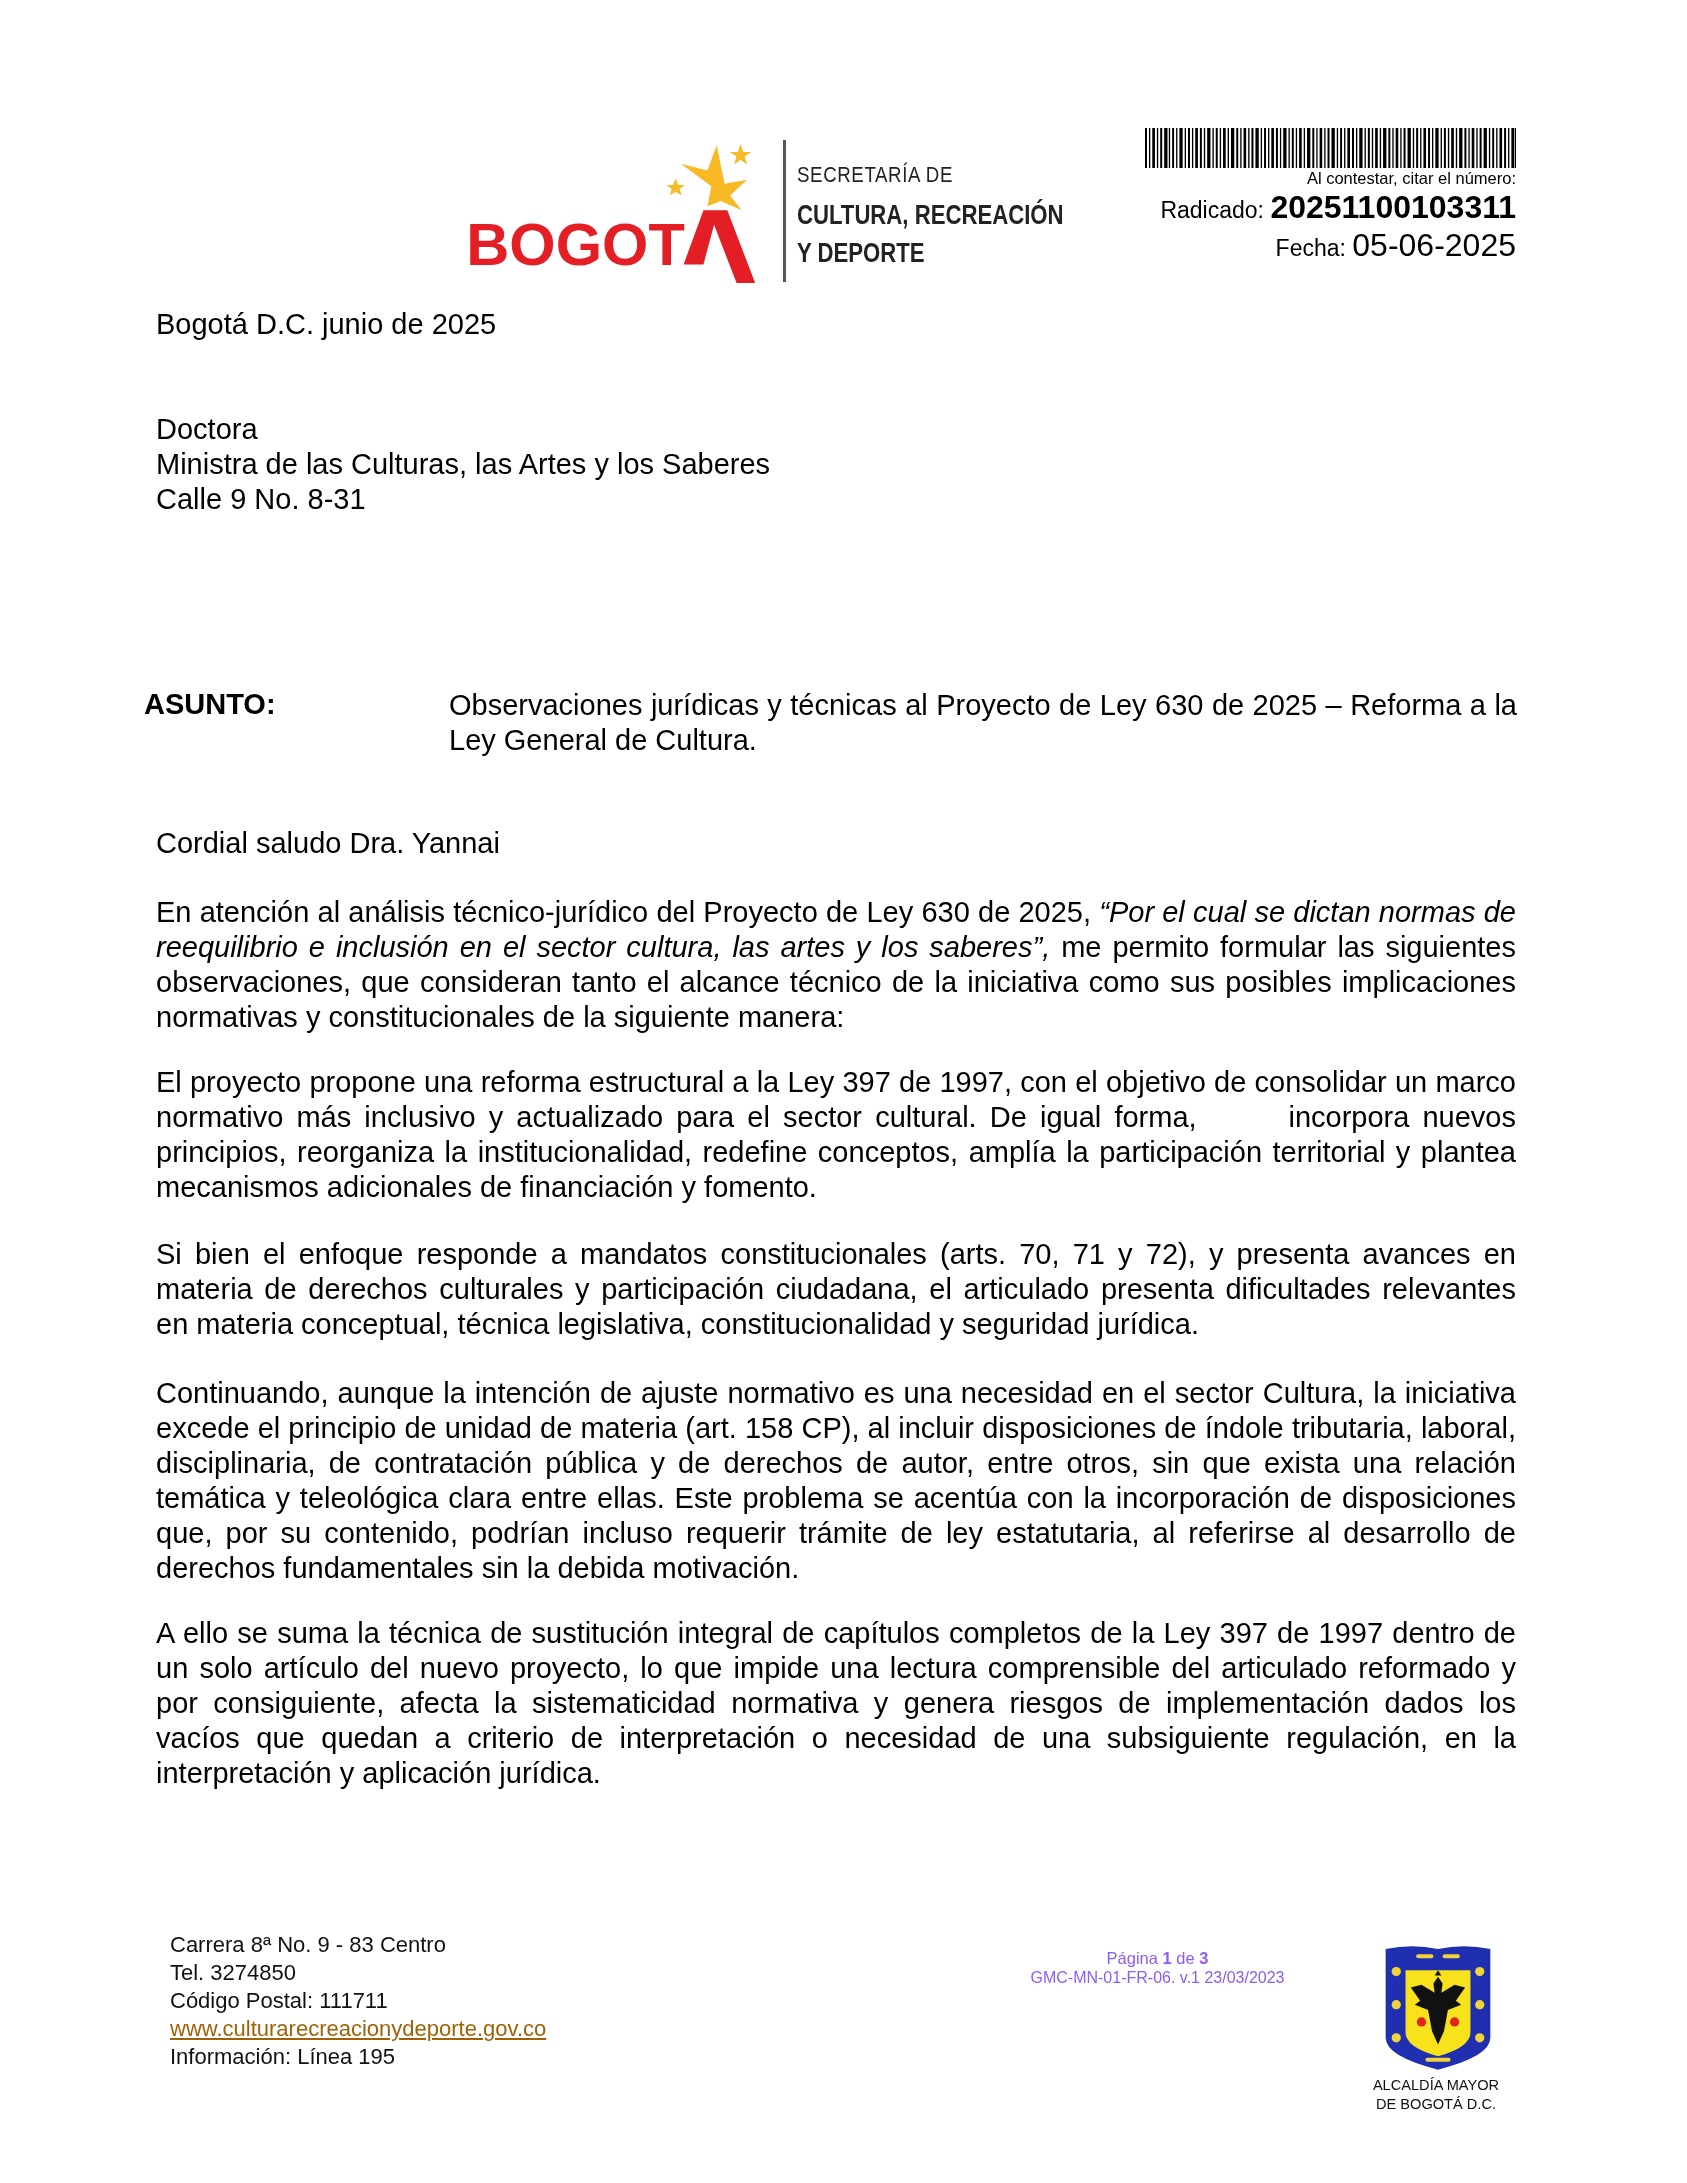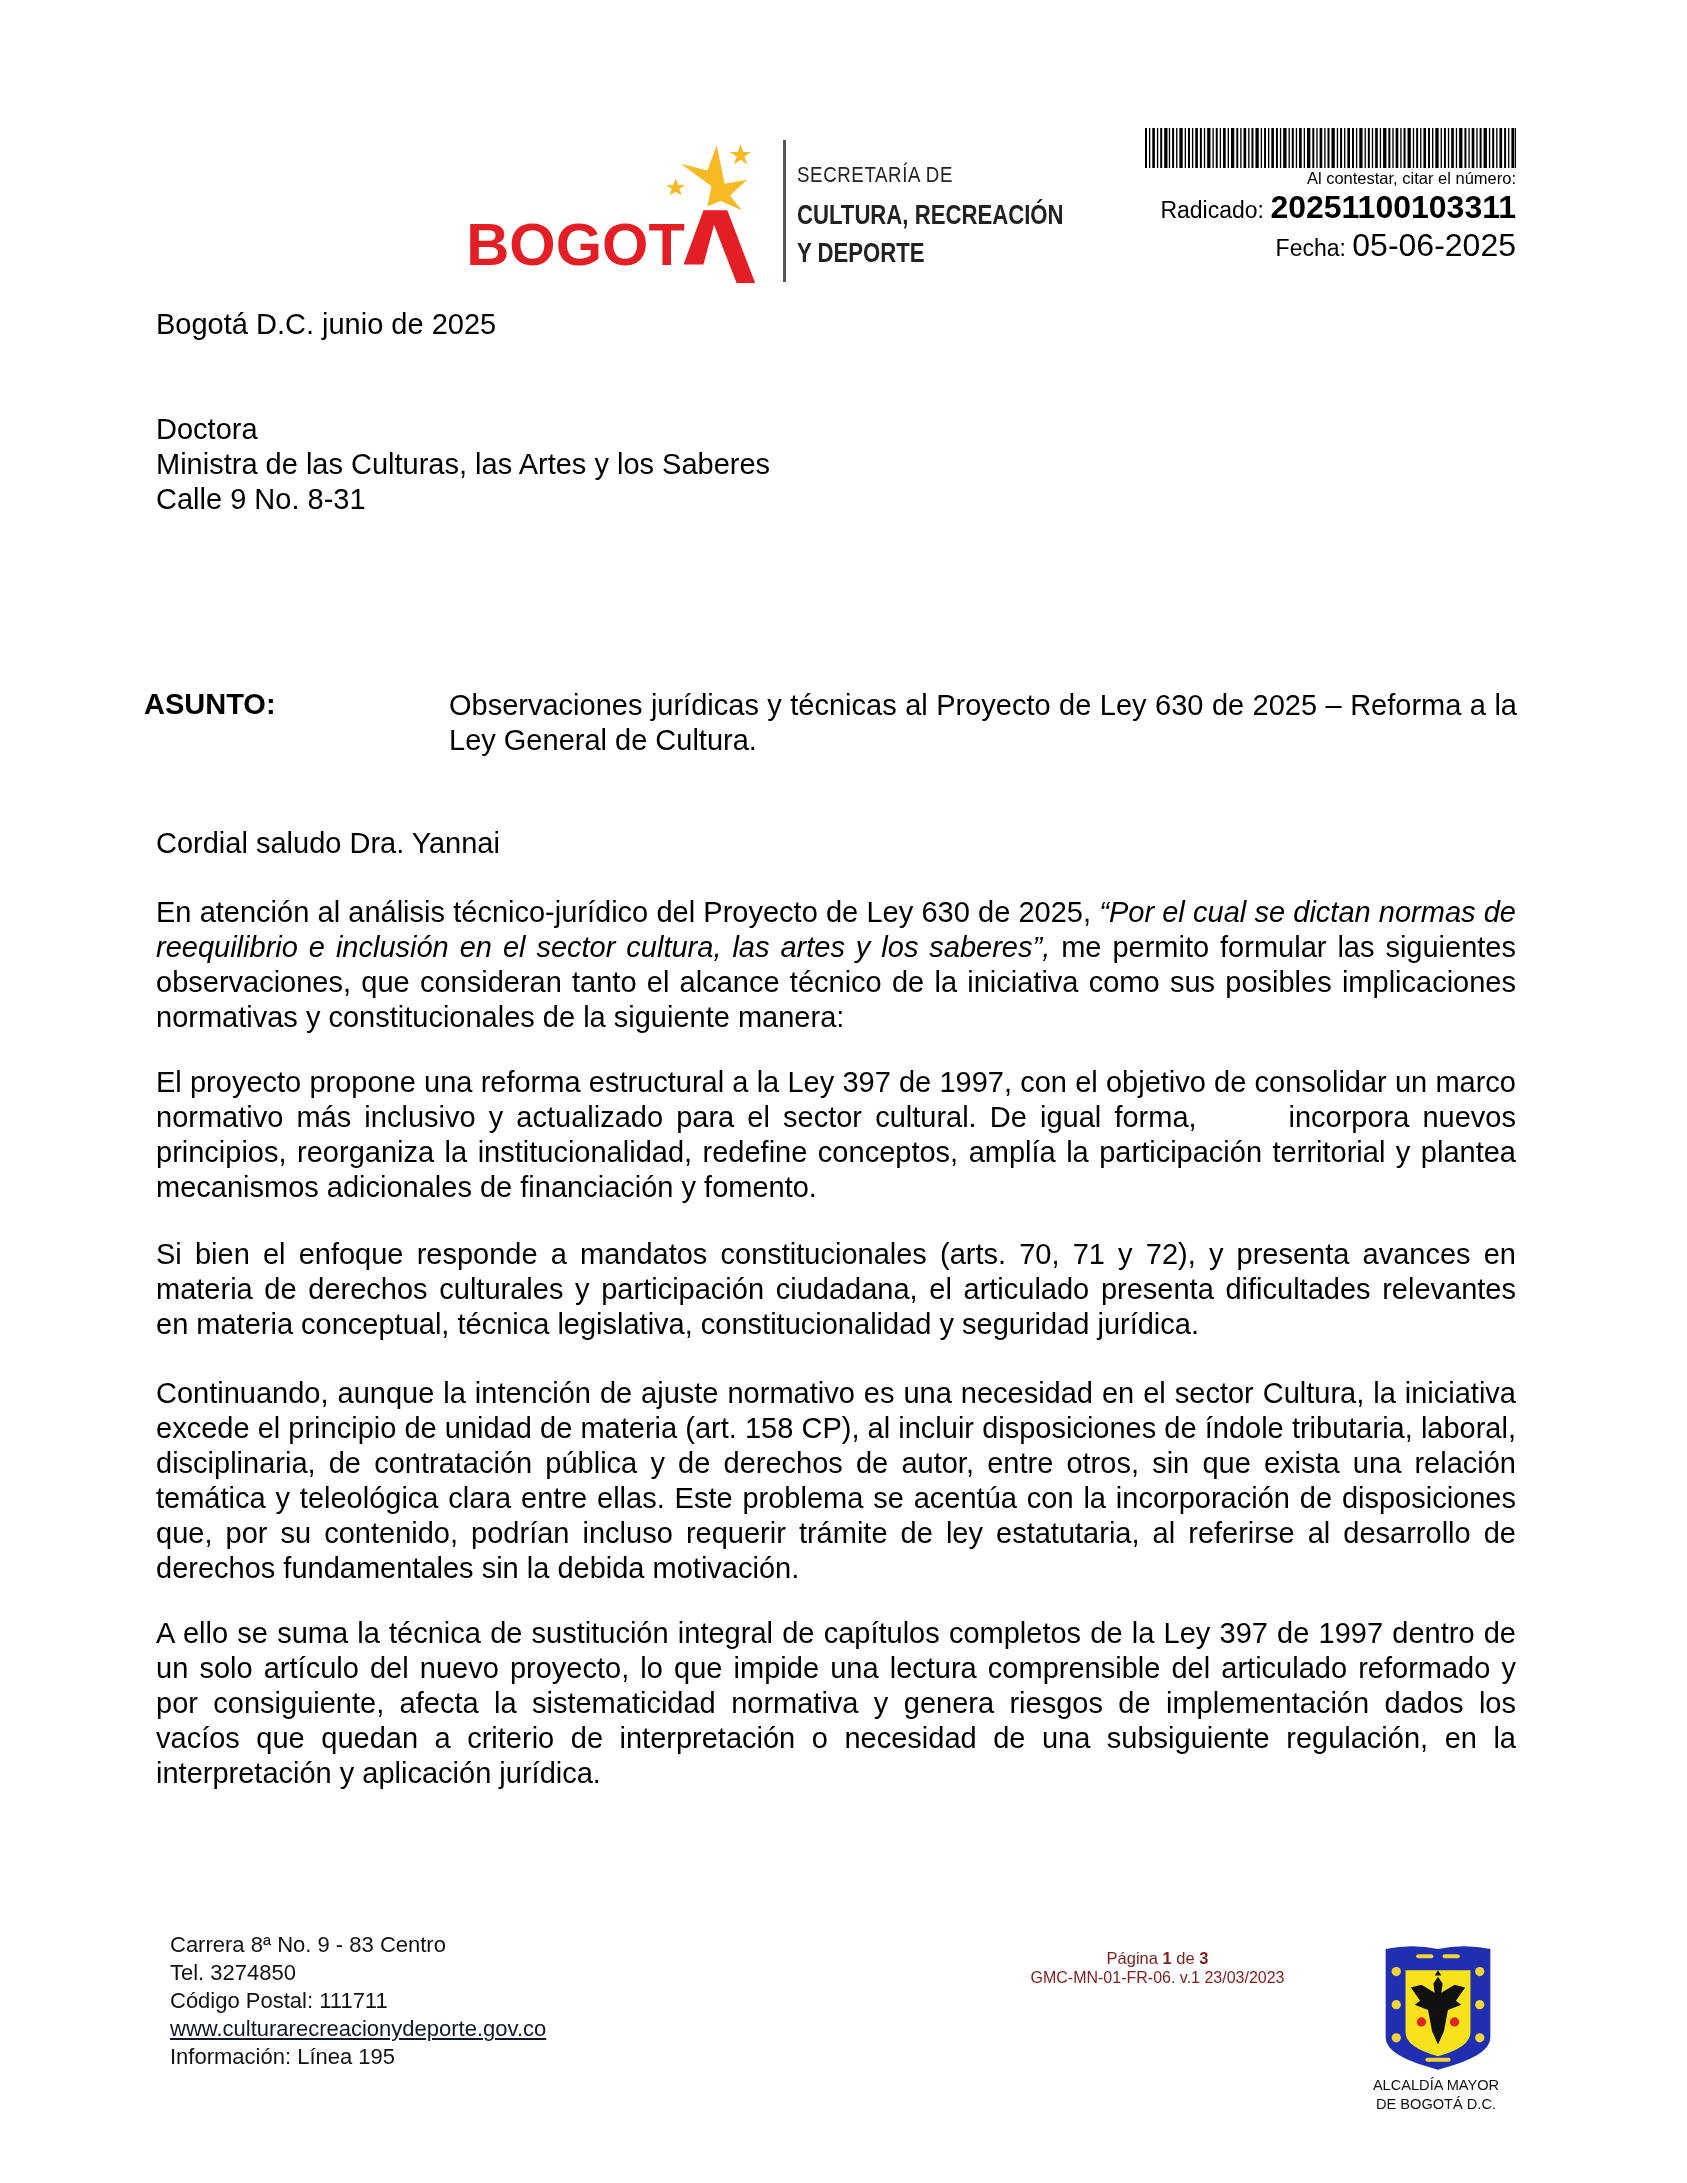--- a/index.html
+++ b/index.html
@@ -29,22 +29,22 @@
   #asunto-label { left:144px; top:662px; font-size:29px; font-weight:bold; }
   #asunto-text { left:449px; top:662px; width:1068px; font-size:29px; line-height:35px; text-align:justify; }
   #greeting { top:800px; }
   #p1 { top:869px; }
   #p2 { top:1039px; }
   #p3 { top:1211px; }
   #p4 { top:1350px; }
   #p5 { top:1590px; }
   
   #footer-left { left:170px; top:1905px; font-size:22px; line-height:28px; color:#111; }
-  #footer-left a { color:#0f172a; text-decoration:underline; }
-  #footer-mid { left:992px; top:1922px; width:331px; text-align:center; font-size:16.5px; line-height:20px; color:#7f1d1d; }
+  #footer-left a { color:#a16207; text-decoration:underline; }
+  #footer-mid { left:992px; top:1922px; width:331px; text-align:center; font-size:16.5px; line-height:20px; color:#8b5cf6; }
   #footer-mid .code { font-size:16px; }
   #crest { left:1383px; top:1919px; width:110px; height:126px; }
   #crest-caption { left:1350px; top:2050px; width:172px; text-align:center; font-size:14.6px; line-height:18.5px; color:#111; }
 </style>
 </head>
 <body>
 
 <div id="logo" class="abs">
   <svg width="318" height="159" viewBox="0 0 480 240">
 

